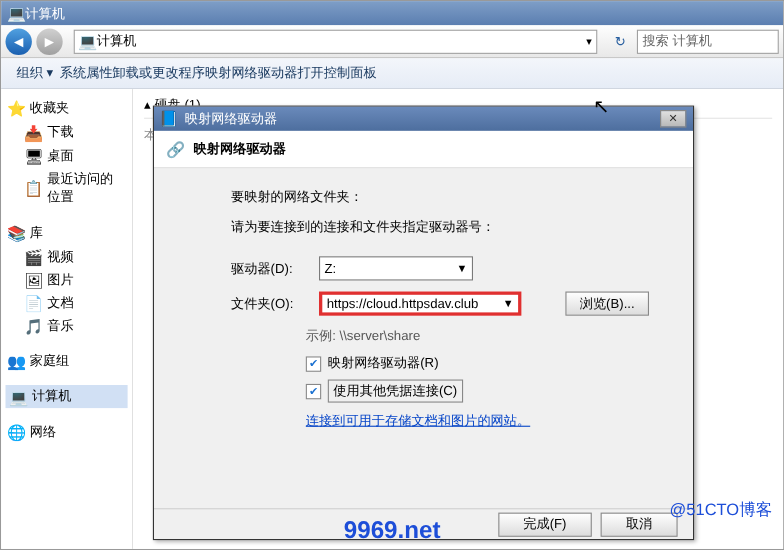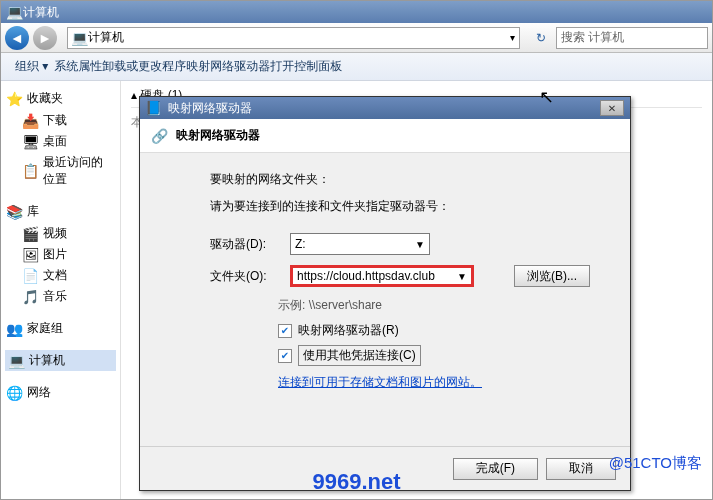--- a/index.html
+++ b/index.html
@@ -2,21 +2,21 @@
 <html><head>
 <meta charset="utf-8">
 <style>
 *{box-sizing:border-box;margin:0;padding:0;font-family:"Microsoft YaHei",Tahoma,sans-serif;font-size:12px}
 body{width:713px;height:500px;background:#fff;overflow:hidden;position:relative;border:1px solid #999}
 .titlebar{background:linear-gradient(#7e9ec7,#5b7eb0);height:22px;color:#fff;display:flex;align-items:center;padding:0 6px}
 .navbar{background:linear-gradient(#fefefe,#e8e8e8);height:30px;display:flex;align-items:center;border-bottom:1px solid #bcbcbc;padding:0 4px;gap:4px}
 .nav-arrow{width:24px;height:24px;border-radius:50%;background:linear-gradient(#50a0e0,#1a5fb0);display:flex;align-items:center;justify-content:center;color:#fff;font-size:14px;cursor:pointer}
 .nav-arrow.dis{background:linear-gradient(#d0d0d0,#a0a0a0)}
 .addr{flex:1;height:22px;border:1px solid #a0a0a0;background:#fff;display:flex;align-items:center;padding:0 4px;margin:0 6px}
-.search{width:152px;height:22px;border:1px solid #a0a0a0;background:#fff;display:flex;align-items:center;padding:0 4px;color:#666}
+.search{width:129px;height:22px;border:1px solid #a0a0a0;background:#fff;display:flex;align-items:center;padding:0 4px;color:#666}
 .refresh{width:22px;height:22px;display:flex;align-items:center;justify-content:center;color:#2a60a0}
 .toolbar{background:linear-gradient(#f3f6fb,#e6ecf6);height:28px;display:flex;align-items:center;border-bottom:1px solid #d0d6e0;padding:0 8px;color:#1a3a60}
 .tb-item{cursor:pointer;white-space:nowrap}
 .tb-item.sel{padding:2px 6px}
 .main{display:flex;height:calc(100% - 80px)}
 .sidebar{width:120px;background:#fff;border-right:1px solid #e0e0e0;padding:6px 4px}
 .sb-grp{margin-bottom:10px}
 .sb-hdr{display:flex;align-items:center;gap:4px;padding:3px 2px;cursor:pointer}
 .sb-item{display:flex;align-items:center;gap:4px;padding:2px 2px 2px 18px;cursor:pointer}
 .sb-item.sel{background:#d1e0f4}
@@ -36,21 +36,21 @@
 .combo{flex:1;height:22px;border:1px solid #7a7a7a;background:#fff;display:flex;align-items:center;justify-content:space-between;padding:0 4px}
 .combo .arr{font-size:10px}
 .combo.sm{width:140px;flex:0 0 140px}
 .fldr{border:3px solid #e03030}
 .btn{height:22px;border:1px solid #888;background:linear-gradient(#fefefe,#dcdcdc);padding:0 12px;cursor:pointer;display:flex;align-items:center}
 .ex{margin-left:68px;margin-bottom:8px;color:#555}
 .chk-row{margin-left:68px;margin-bottom:6px;display:flex;align-items:center;gap:6px}
 .chk{width:14px;height:14px;border:1px solid #888;background:#fff;display:flex;align-items:center;justify-content:center;font-size:10px;color:#1a70d0}
 .linkbox{border:1px solid #888;padding:1px 4px}
 .link{color:#0645c8;text-decoration:underline;margin-left:68px;margin-top:8px;cursor:pointer}
-.dlg-ft{position:absolute;bottom:0;left:0;right:0;height:44px;background:#f0f0f0;border-top:1px solid #d0d0d0;display:flex;align-items:center;justify-content:flex-end;gap:8px;padding:0 14px}
+.dlg-ft{position:absolute;bottom:0;left:0;right:0;height:28px;background:#f0f0f0;border-top:1px solid #d0d0d0;display:flex;align-items:center;justify-content:flex-end;gap:8px;padding:0 14px}
 .cursor{position:absolute;left:538px;top:85px;font-size:18px;color:#000;pointer-events:none}
 .wm1{position:absolute;right:10px;bottom:26px;color:#1d4ed8;font-size:15px;pointer-events:none}
 .wm2{position:absolute;left:50%;bottom:4px;transform:translateX(-50%);color:#1d4ed8;font-size:22px;font-weight:bold;pointer-events:none}
 </style>
 </head>
 <body>
 
 <div class="titlebar">
   <span class="ico">💻</span>
   <span>计算机</span>

